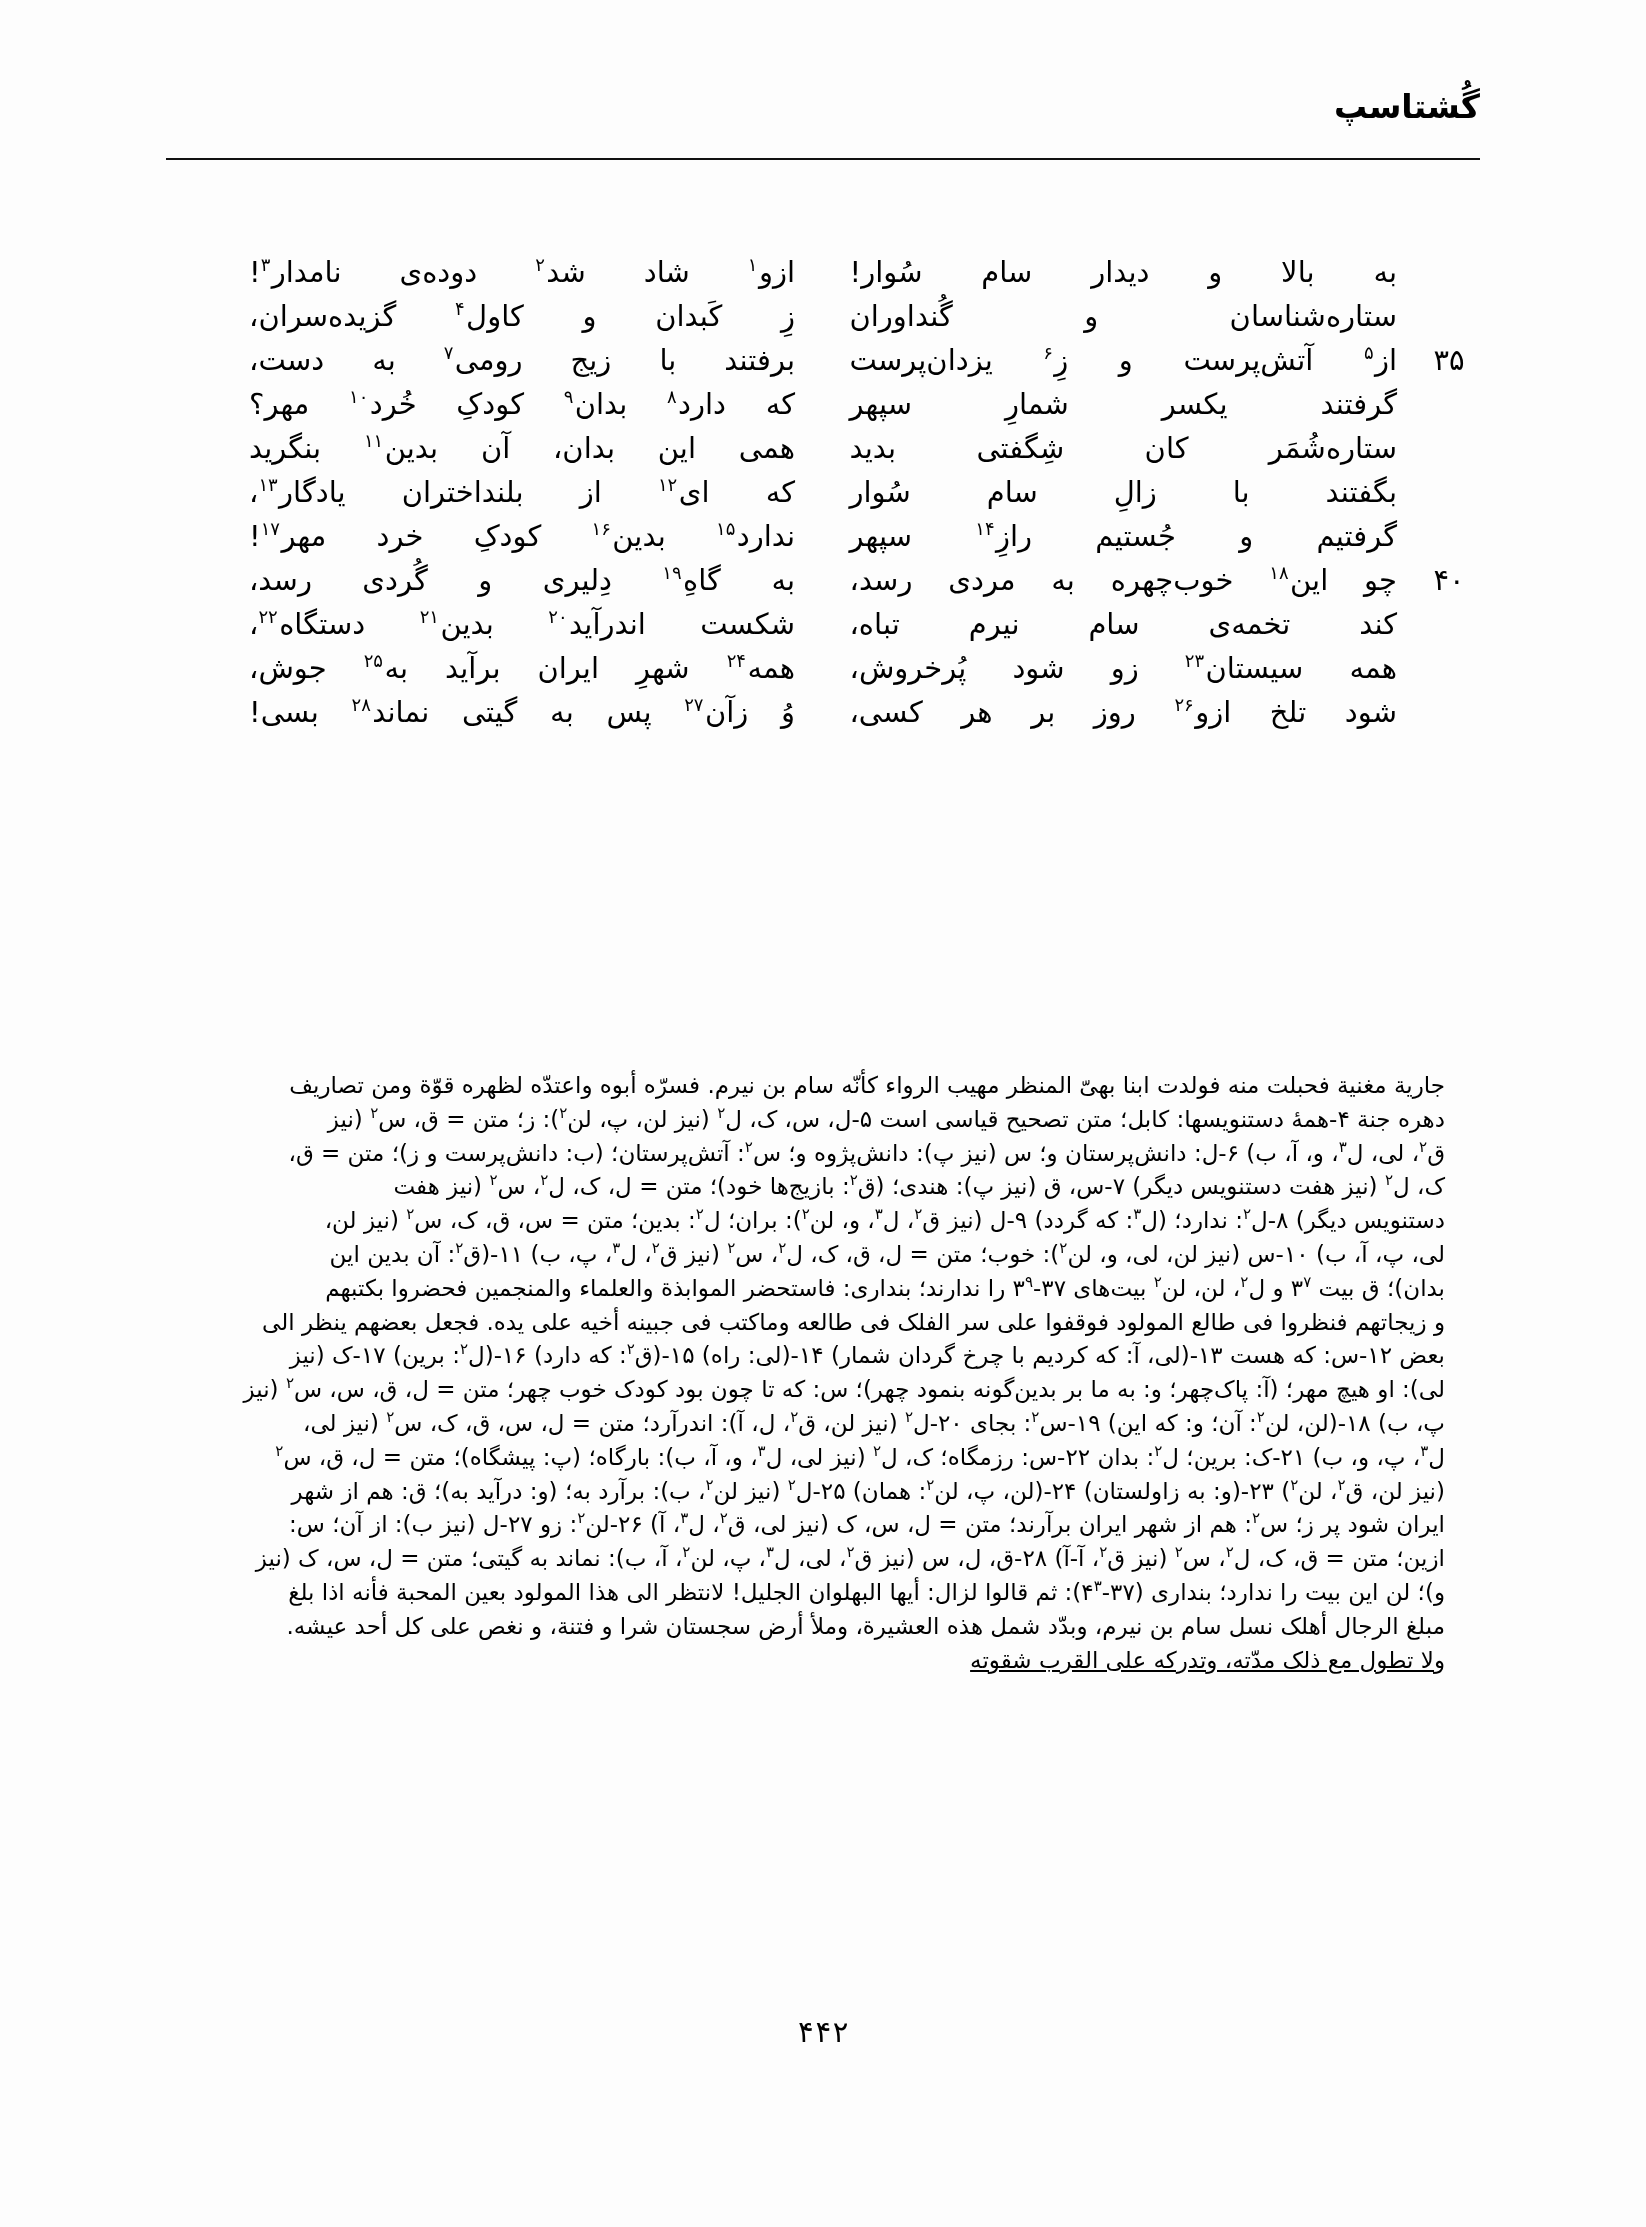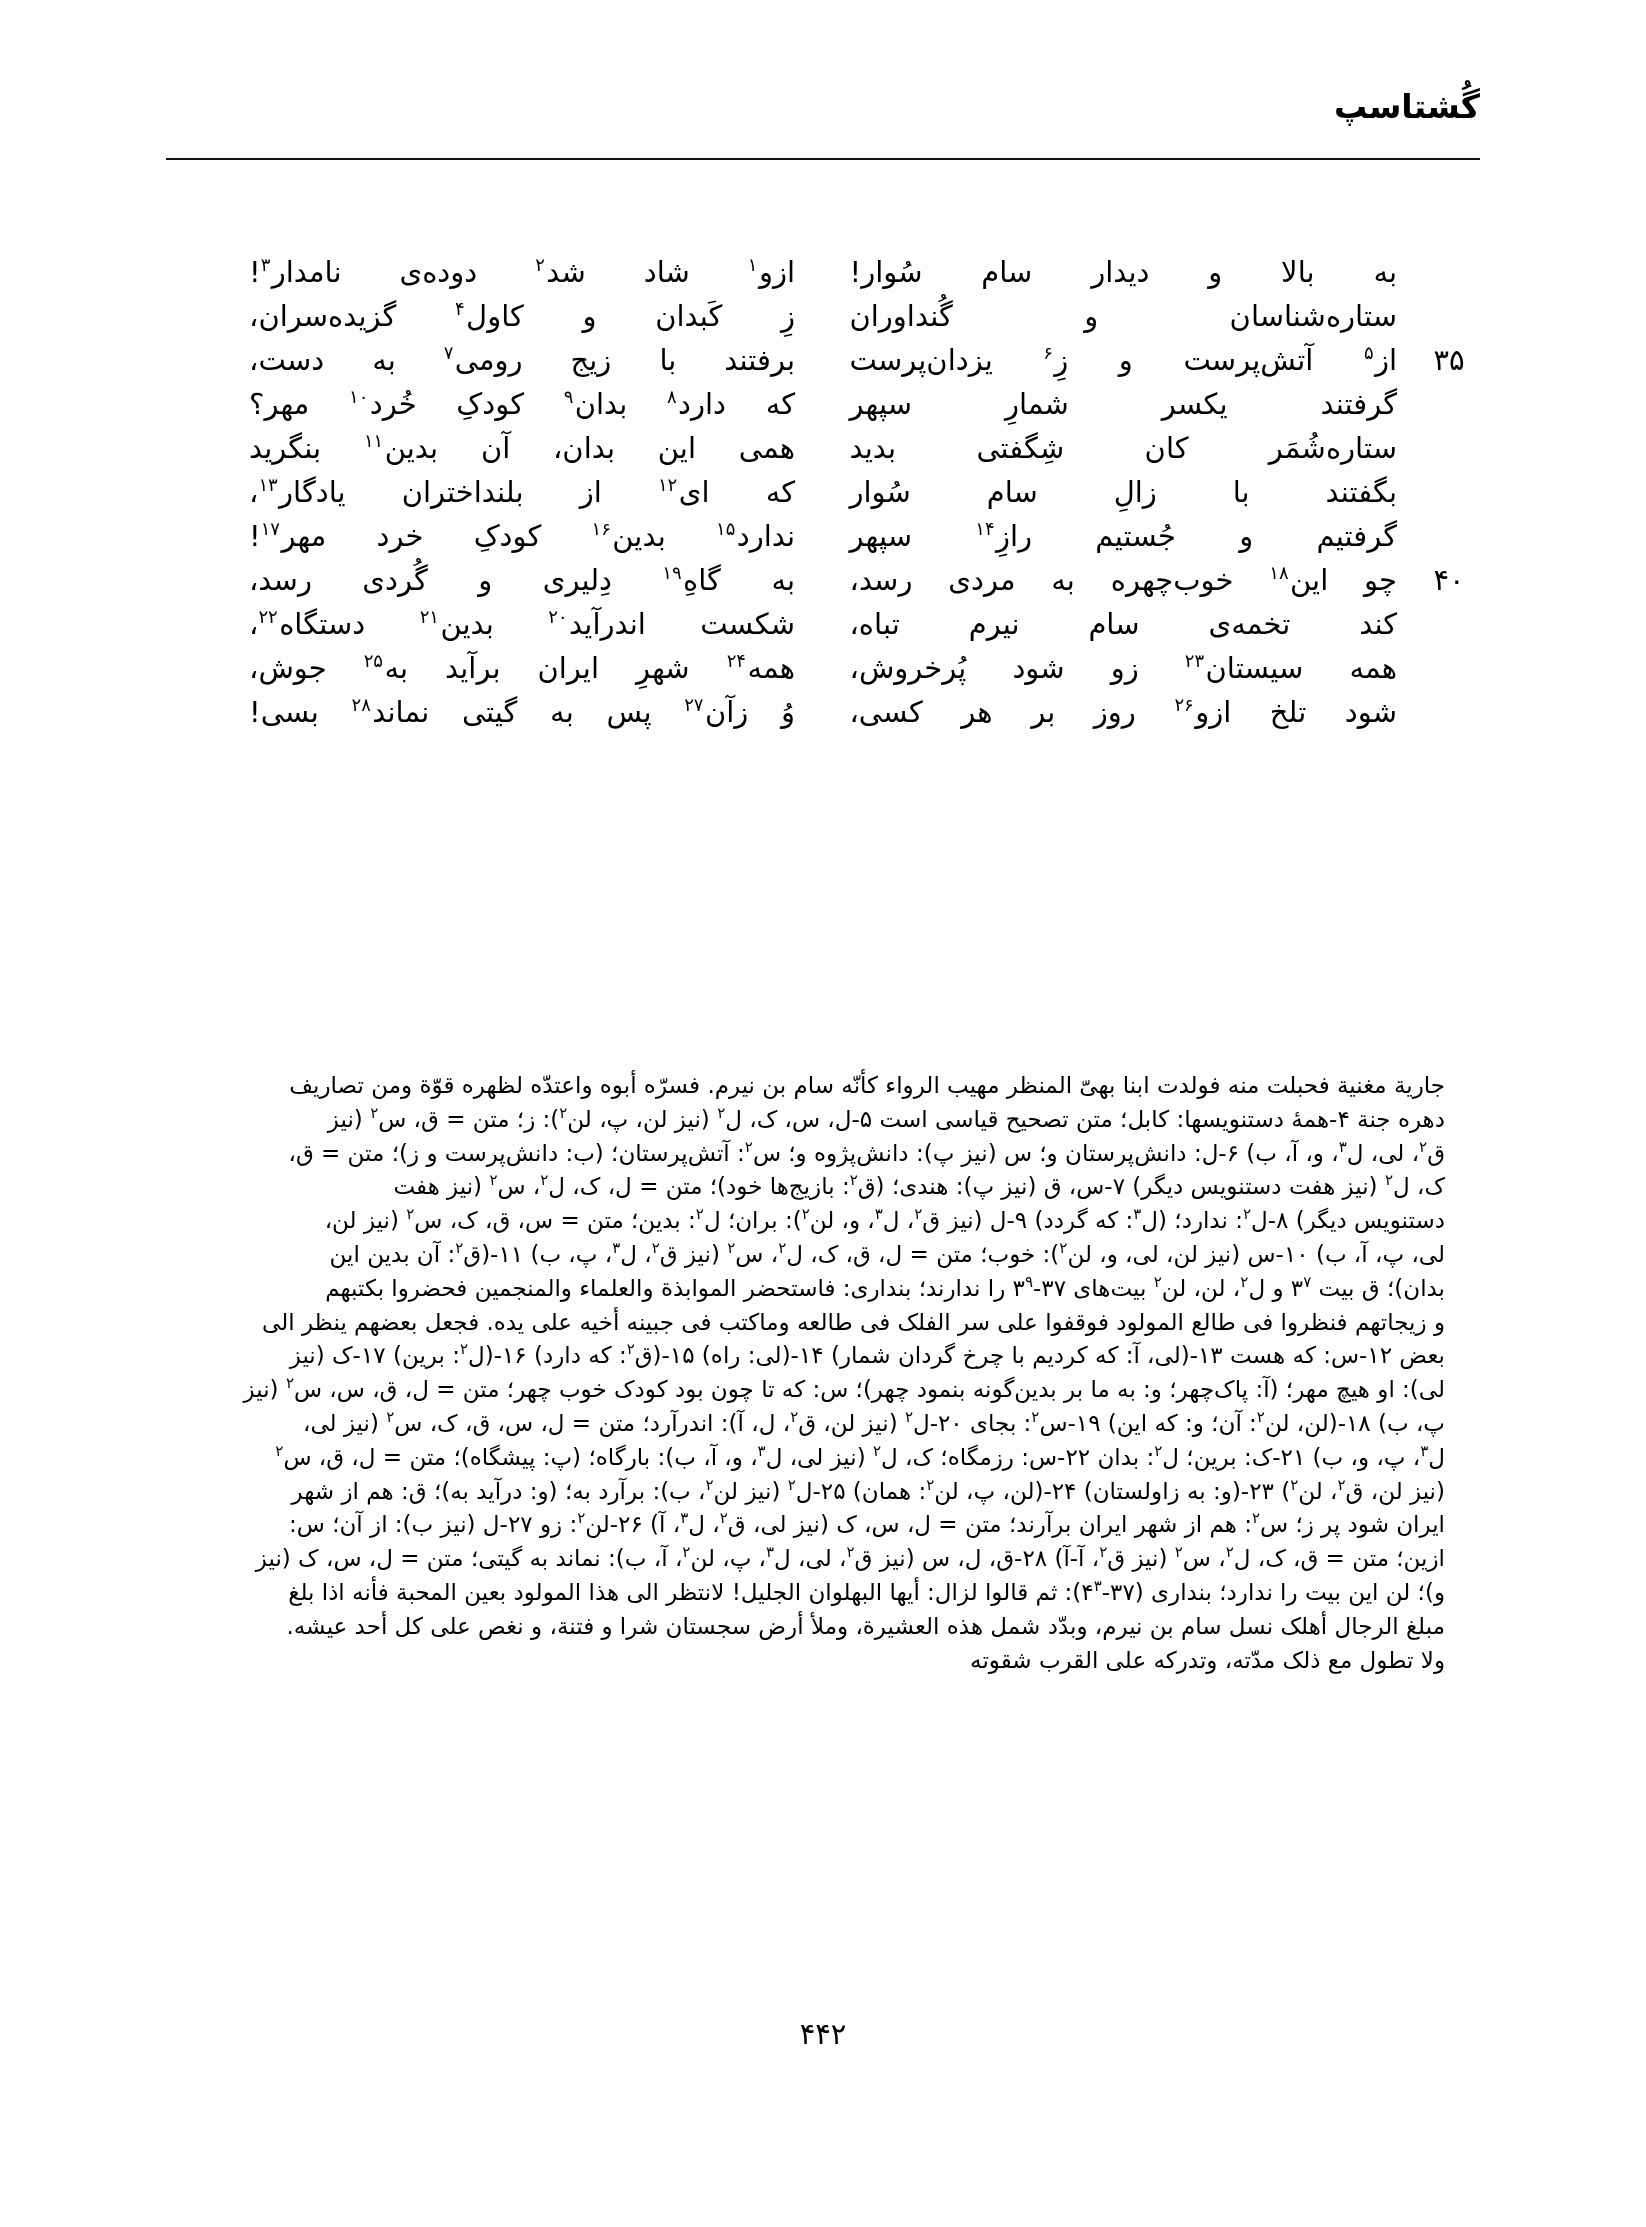--- a/index.html
+++ b/index.html
@@ -112,36 +112,38 @@
     line-height: 1.47;
     text-align: justify;
     text-justify: inter-word;
     direction: rtl;
   }
   .apparatus p {
     margin: 0;
   }
   .apparatus .last-line {
     text-align: right;
+    text-decoration: underline;
   }
   .apparatus sup {
     font-size: 15px;
     vertical-align: super;
     line-height: 0;
   }
 
   
   .folio {
     position: absolute;
     top: 2020px;
     right: 0;
     left: 0;
     text-align: center;
     font-size: 29px;
     line-height: 1;
+    font-family: Liberation Mono, monospace;
   }
 </style>
 </head>
 <body>
 
 <div class="page">
 
   <div class="header">
     <div class="header-title">گُشتاسپ</div>
     <div class="header-rule"></div>

